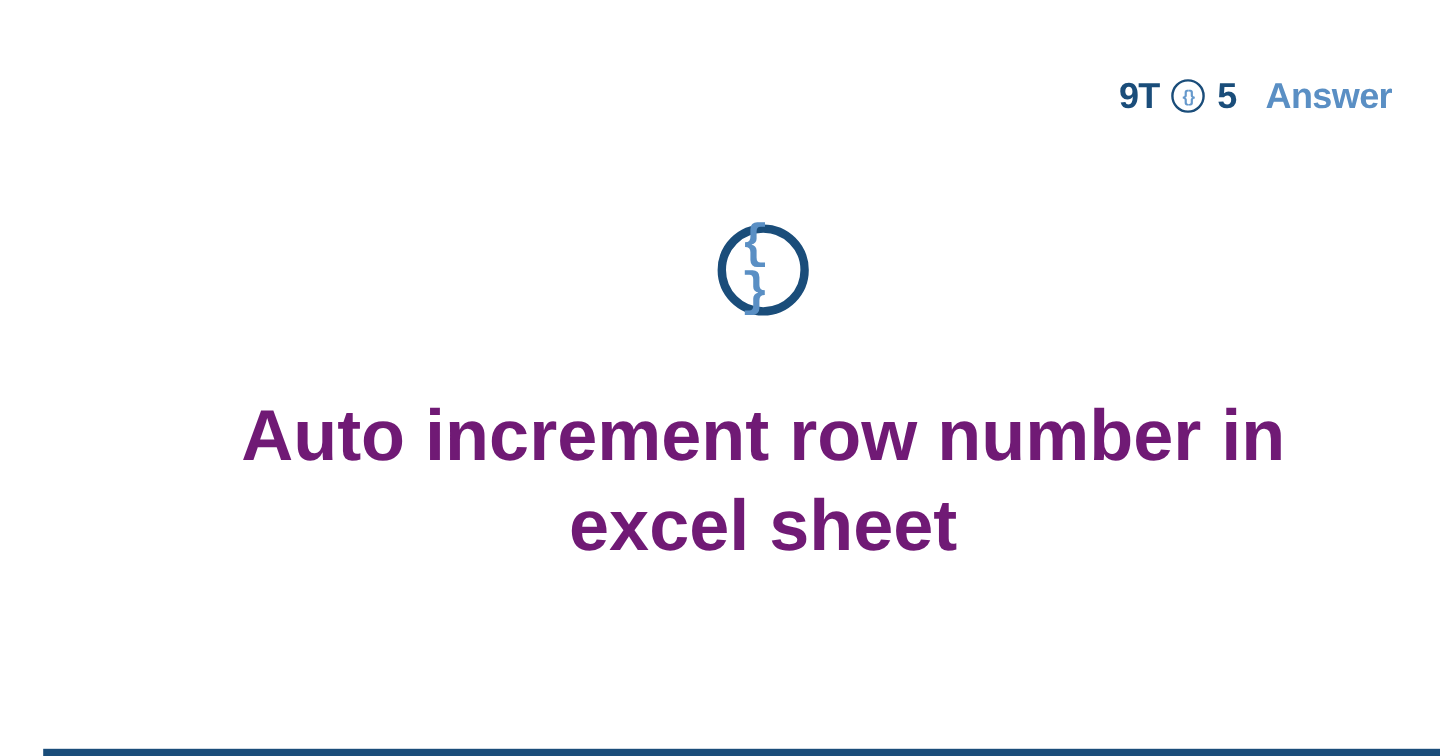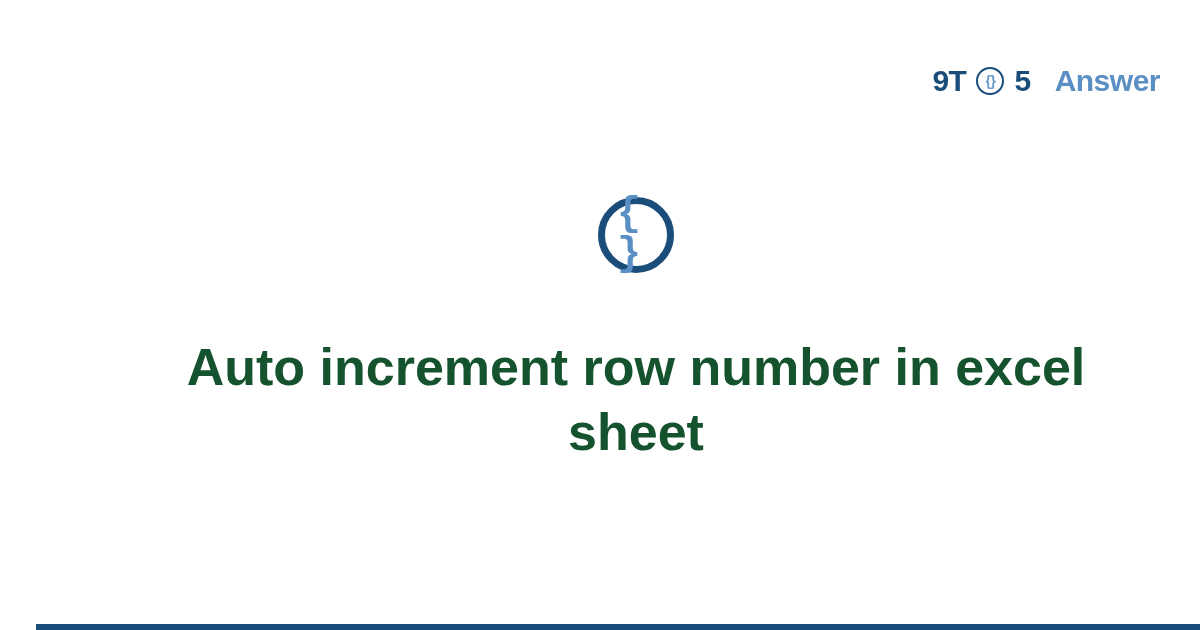--- a/index.html
+++ b/index.html
@@ -76,23 +76,23 @@
     }
     .braces {
       font-size: 40px;
       font-weight: 700;
       color: #5a8fc4;
       letter-spacing: 2px;
       line-height: 1;
       font-family: 'Courier New', monospace;
     }
     .title {
-      font-size: 52px;
+      font-size: 60px;
       font-weight: 700;
-      color: #14532d;
+      color: #701a75;
       text-align: center;
       line-height: 1.25;
       max-width: 1000px;
       padding: 0 40px;
     }
     .footer-bar {
       position: absolute;
       bottom: 0;
       left: 0;
       width: 100%;

